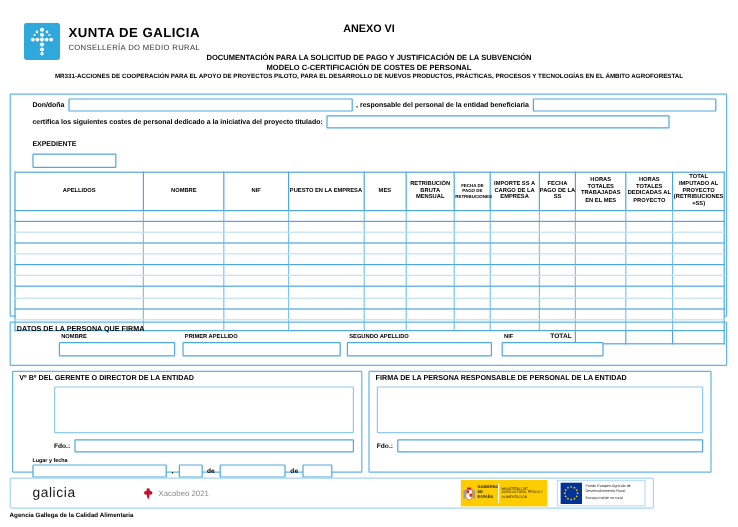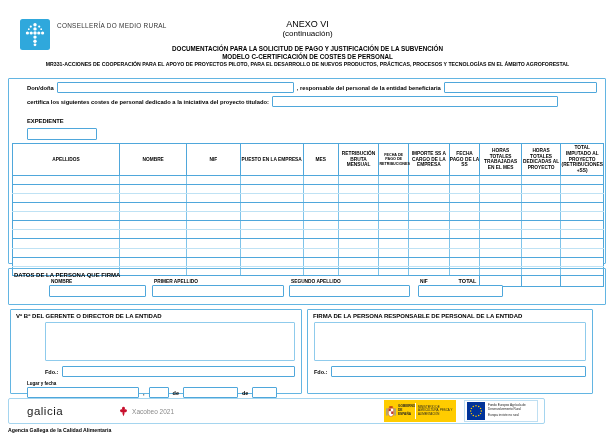--- a/index.html
+++ b/index.html
@@ -5,21 +5,21 @@
   html,body{margin:0;padding:0;}
   body{width:615px;height:439px;position:relative;background:#fff;
        font-family:"Liberation Sans",sans-serif;color:#000;overflow:hidden;}
   .page{position:absolute;inset:0;background:#ffffff;}
 
   
   .brand{position:absolute;left:20px;top:19px;display:flex;gap:7px;align-items:flex-start;}
   .brand-mark{width:30px;height:31px;display:block;}
   .brand-org{font-size:11px;font-weight:bold;letter-spacing:.4px;line-height:1;margin-top:4px;}
   .brand-dept{font-size:6.4px;color:#333;letter-spacing:.3px;margin-top:3px;}
-  .annex{position:absolute;left:0;top:20px;width:100%;text-align:center;}
+  .annex{position:absolute;left:0;top:20px;width:100%;text-align:center;font-weight:bold;}
   .annex-title{font-size:9px;line-height:1.1;}
   .annex-sub{font-size:8px;line-height:1.1;}
   .doc-title{position:absolute;left:0;top:45px;width:100%;text-align:center;}
   .doc-title .t1{font-size:6.3px;font-weight:bold;line-height:1.25;}
   .doc-title .t3{font-size:5.2px;font-weight:bold;line-height:1.4;}
 
   
   .inp{border:1px solid #4FA7DB;background:#fff;height:11px;border-radius:1px;
        box-sizing:border-box;font-size:6px;padding:0 2px;outline:none;
        font-family:"Liberation Sans",sans-serif;}
@@ -122,27 +122,27 @@
           <circle cx="11.2" cy="14" r="1.6"></circle>
         <circle cx="18.8" cy="14" r="1.6"></circle>
           <circle cx="22.6" cy="14" r="1.6"></circle>
         <circle cx="10.8" cy="7.6" r="1.1"></circle>
           <circle cx="19.2" cy="7.6" r="1.1"></circle>
         <circle cx="8.8" cy="10.2" r="0.9"></circle>
           <circle cx="21.2" cy="10.2" r="0.9"></circle>
       </g>
     </svg>
     <div class="brand-text">
+      <div class="brand-org">XUNTA DE GALICIA</div>
       <div class="brand-dept">CONSELLERÍA DO MEDIO RURAL</div>
     </div>
   </div>
 
   <div class="annex">
     <div class="annex-title">ANEXO VI</div>
-    <div class="annex-sub">(continuación)</div>
   </div>
 
   <div class="doc-title">
     <div class="t1">DOCUMENTACIÓN PARA LA SOLICITUD DE PAGO Y JUSTIFICACIÓN DE LA SUBVENCIÓN</div>
     <div class="t1">MODELO C-CERTIFICACIÓN DE COSTES DE PERSONAL</div>
     <div class="t3">MR331-ACCIONES DE COOPERACIÓN PARA EL APOYO DE PROYECTOS PILOTO, PARA EL DESARROLLO DE NUEVOS PRODUCTOS, PRÁCTICAS, PROCESOS Y TECNOLOGÍAS EN EL ÁMBITO AGROFORESTAL</div>
   </div>
 
   <div class="main-box">
     <div class="decl-line">

